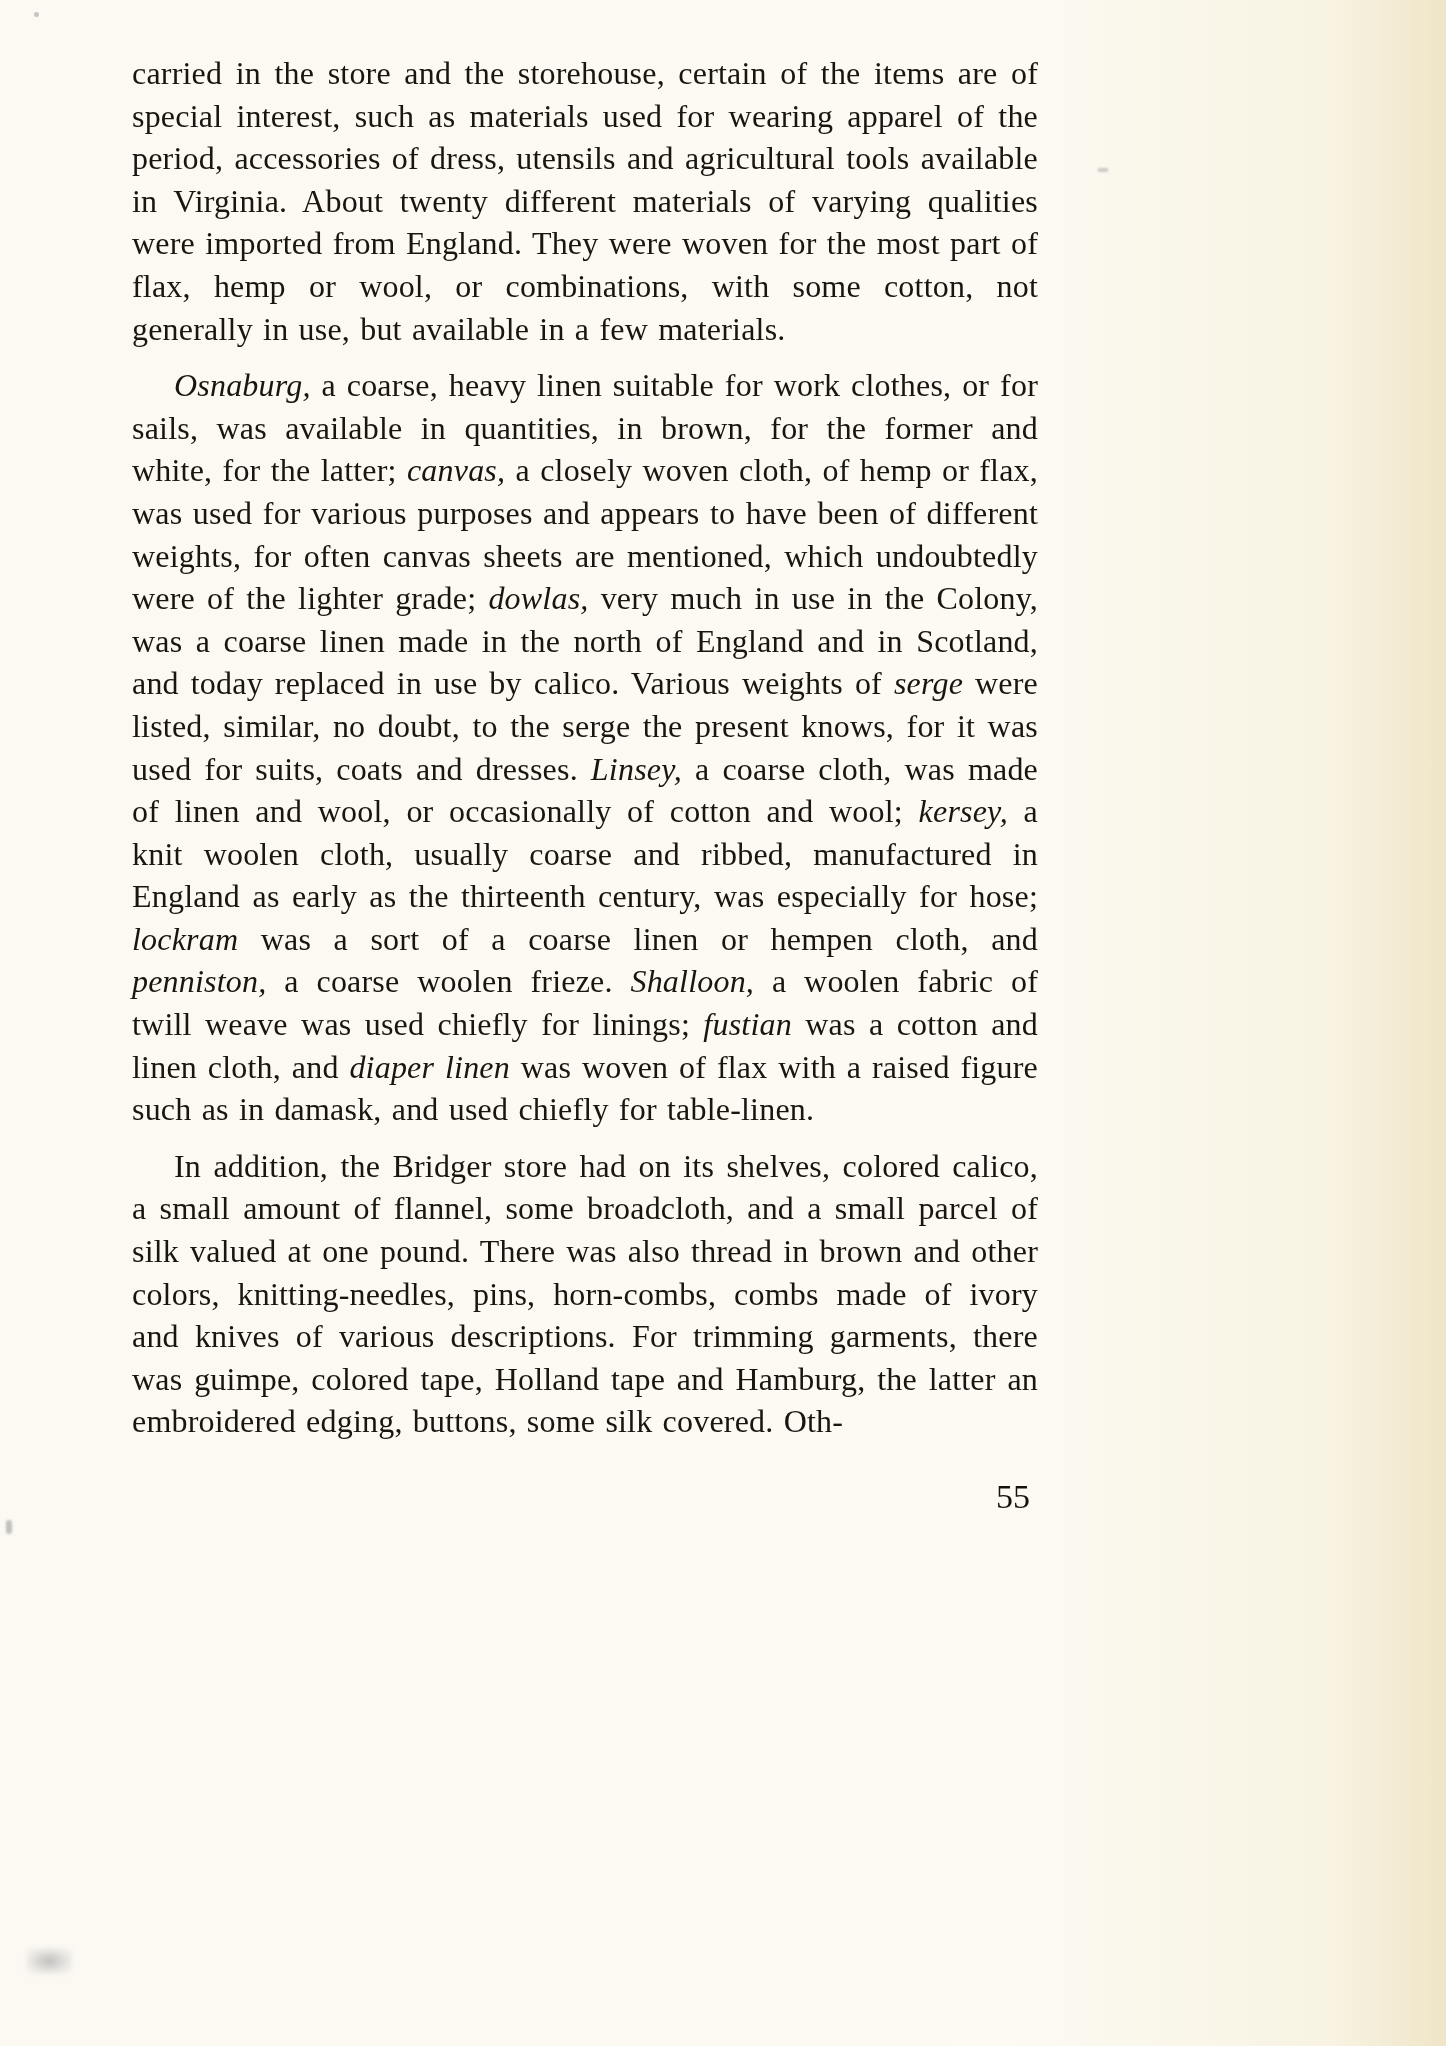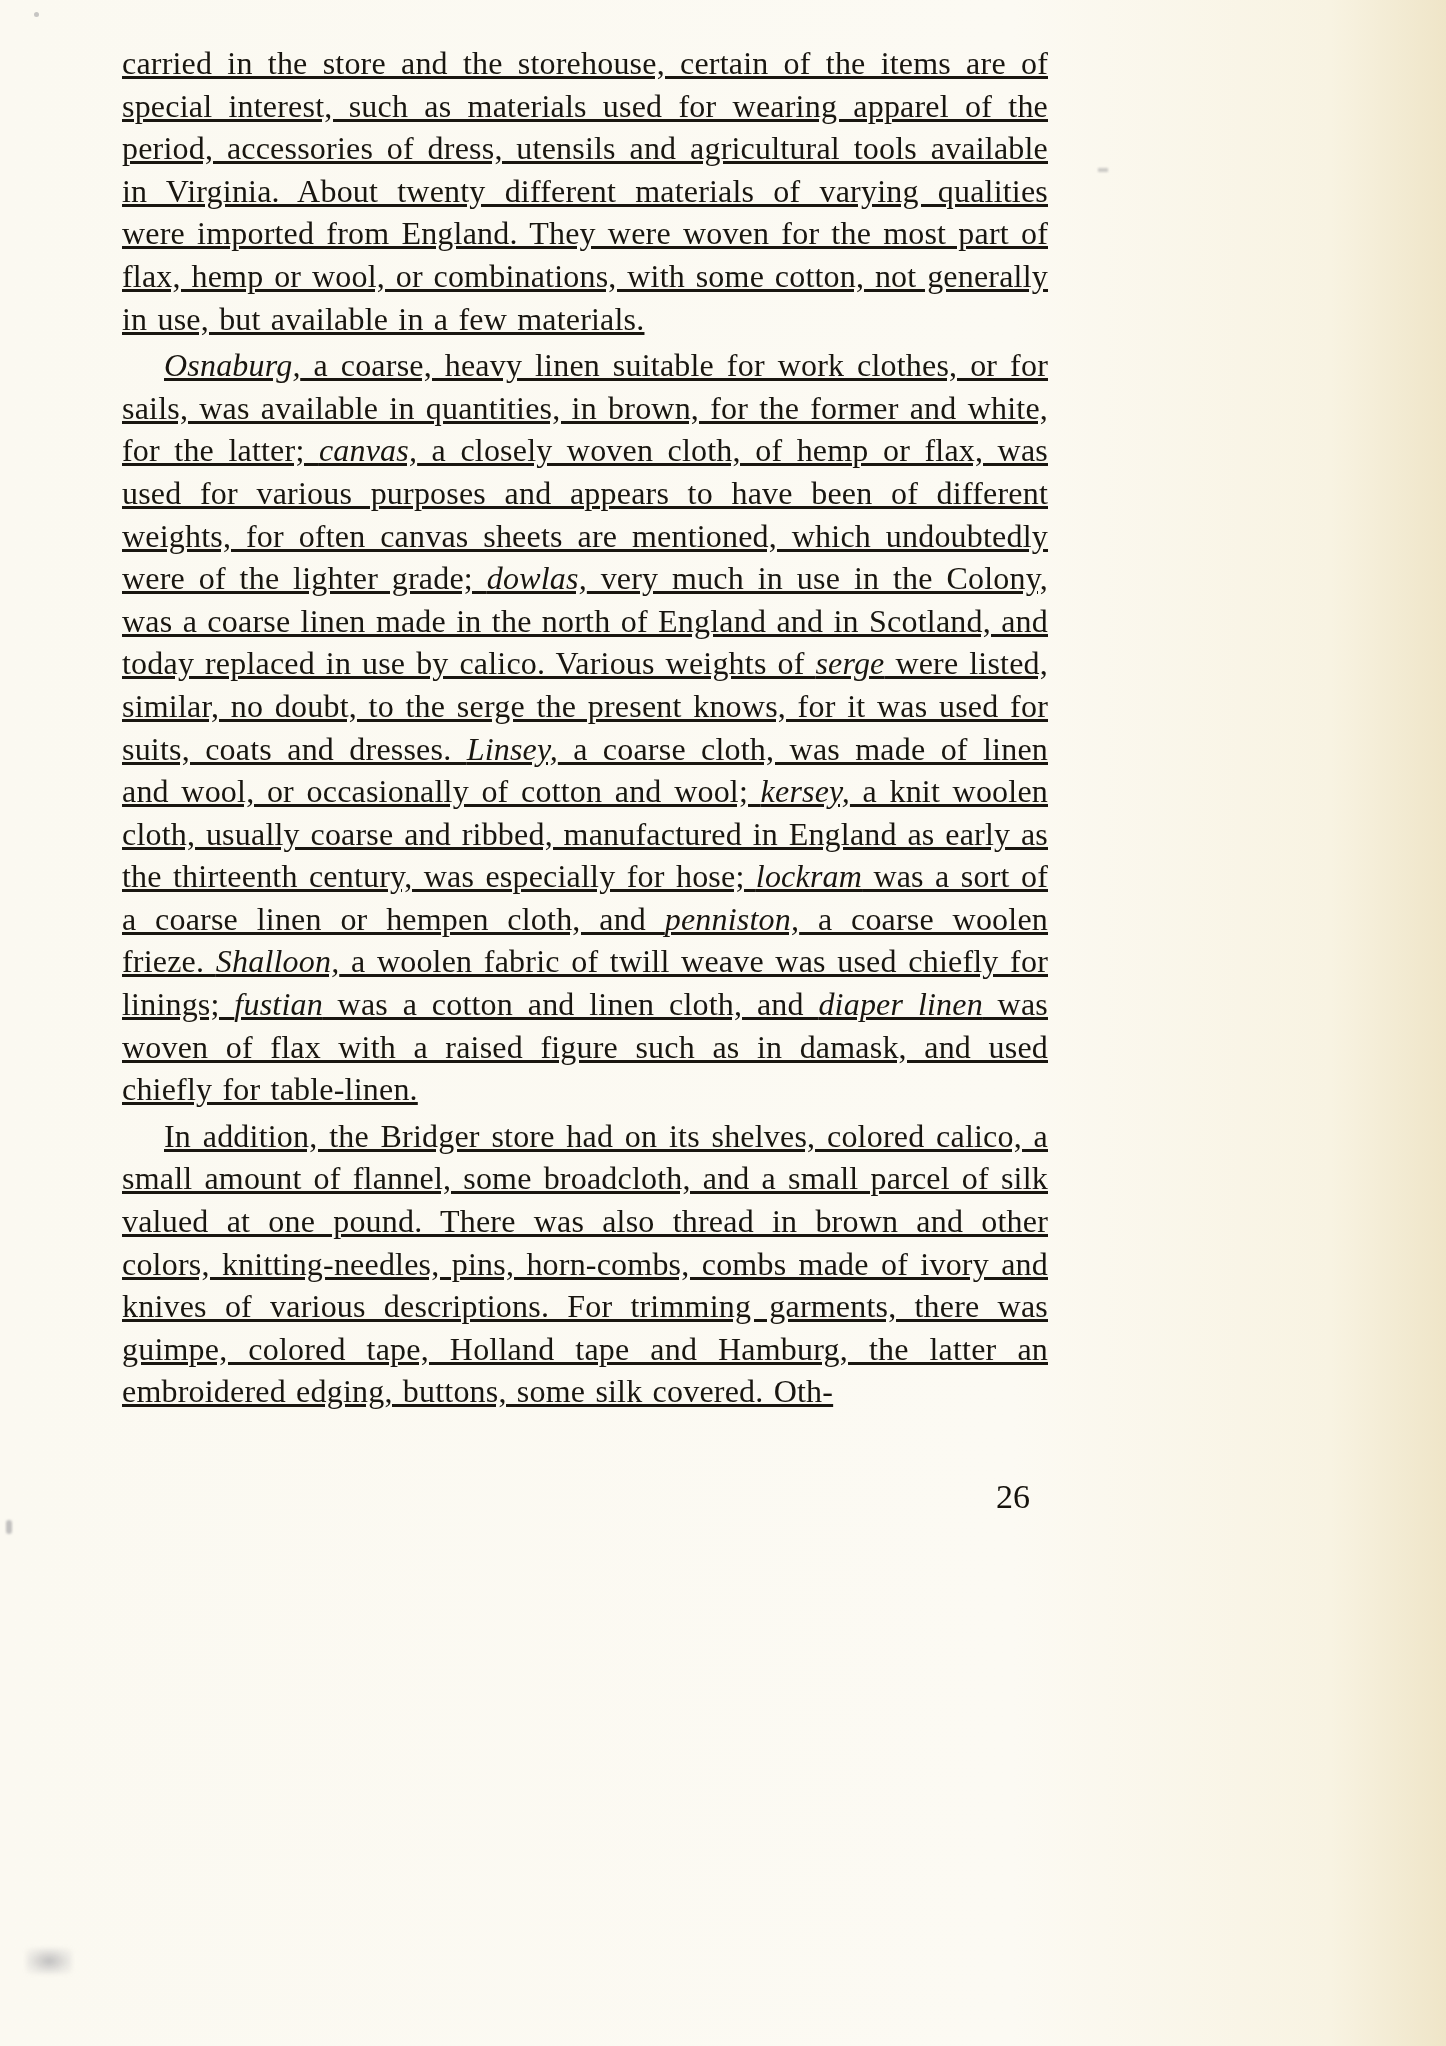--- a/index.html
+++ b/index.html
@@ -22,23 +22,22 @@
     left: 118px;
     top: 38px;
     width: 934px;
     font-size: 32px;
     line-height: 42.6px;
     text-align: justify;
     letter-spacing: 0.2px;
     word-spacing: 2px;
   }
   .page-body p {
-    margin: 4px;
+    margin: 14px;
     padding: 0;
-    text-decoration: underline;
   }
   .page-body p.indent {
     text-indent: 42px;
   }
   .page-body em {
     font-style: italic;
   }
   .page-number {
     position: absolute;
     left: 970px;
@@ -90,18 +89,18 @@
 </style>
 </head>
 <body>
 
 <div class="scan-page">
   <div class="page-body">
       <p class=""><span>carried in the store and the storehouse, certain of the items are of special interest, such as materials used for wearing apparel of the period, accessories of dress, utensils and agricultural tools available in Virginia. About twenty different materials of varying qualities were imported from England. They were woven for the most part of flax, hemp or wool, or combinations, with some cotton, not generally in use, but available in a few materials.</span></p>
       <p class="indent"><em>Osnaburg,</em><span> a coarse, heavy linen suitable for work clothes, or for sails, was available in quantities, in brown, for the former and white, for the latter; </span><em>canvas,</em><span> a closely woven cloth, of hemp or flax, was used for various purposes and appears to have been of different weights, for often canvas sheets are mentioned, which undoubtedly were of the lighter grade; </span><em>dowlas,</em><span> very much in use in the Colony, was a coarse linen made in the north of England and in Scotland, and today replaced in use by calico. Various weights of </span><em>serge</em><span> were listed, similar, no doubt, to the serge the present knows, for it was used for suits, coats and dresses. </span><em>Linsey,</em><span> a coarse cloth, was made of linen and wool, or occasionally of cotton and wool; </span><em>kersey,</em><span> a knit woolen cloth, usually coarse and ribbed, manufactured in England as early as the thirteenth century, was especially for hose; </span><em>lockram</em><span> was a sort of a coarse linen or hempen cloth, and </span><em>penniston,</em><span> a coarse woolen frieze. </span><em>Shalloon,</em><span> a woolen fabric of twill weave was used chiefly for linings; </span><em>fustian</em><span> was a cotton and linen cloth, and </span><em>diaper linen</em><span> was woven of flax with a raised figure such as in damask, and used chiefly for table-linen.</span></p>
       <p class="indent"><span>In addition, the Bridger store had on its shelves, colored calico, a small amount of flannel, some broadcloth, and a small parcel of silk valued at one pound. There was also thread in brown and other colors, knitting-needles, pins, horn-combs, combs made of ivory and knives of various descriptions. For trimming garments, there was guimpe, colored tape, Holland tape and Hamburg, the latter an embroidered edging, buttons, some silk covered. Oth-</span></p>
     </div>
-  <div class="page-number">26</div>
+  <div class="page-number">55</div>
   <div class="smudge-bottom-left"></div>
   <div class="mark-left-edge"></div>
   <div class="mark-right-edge"></div>
   <div class="mark-top-left"></div>
 </div>
 
 </body></html>

